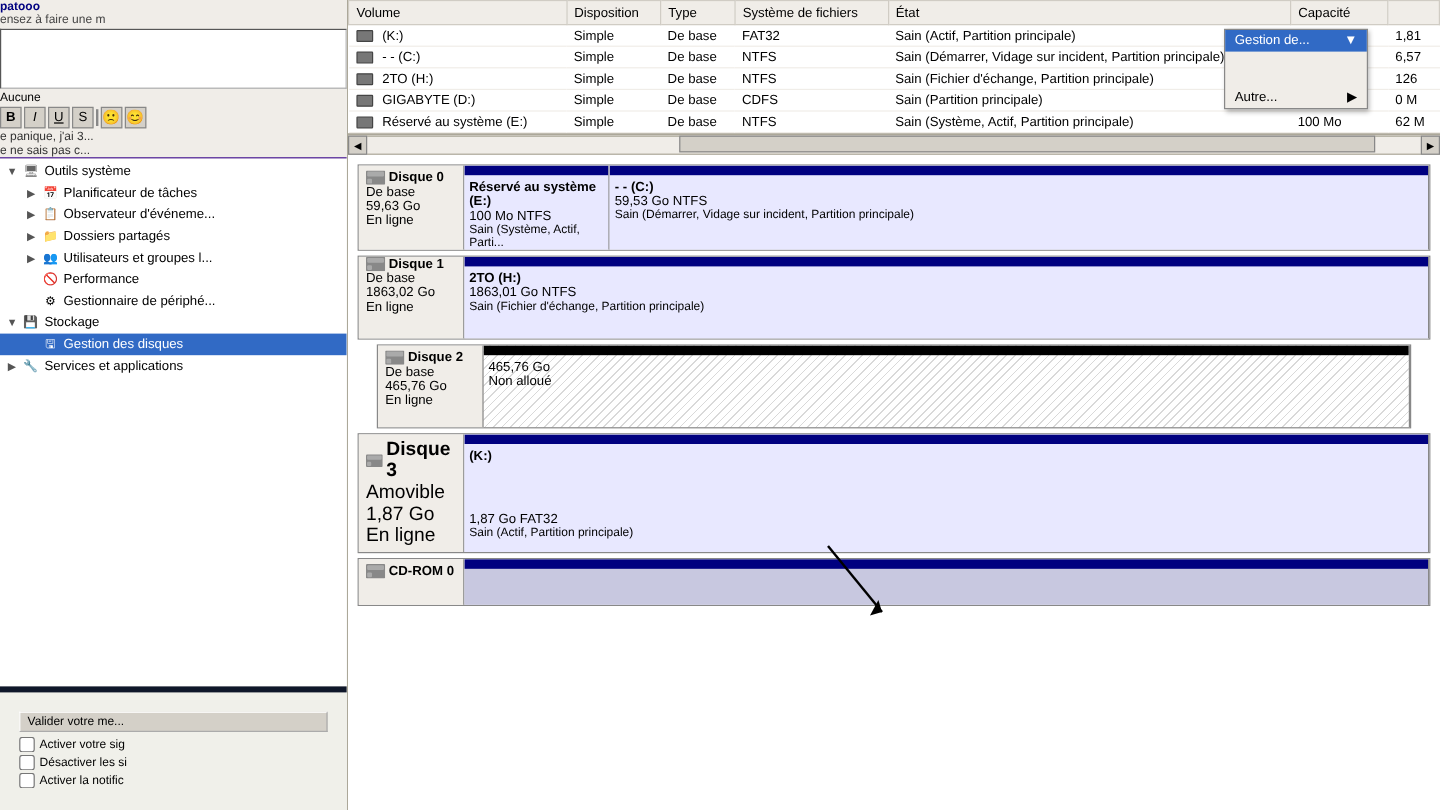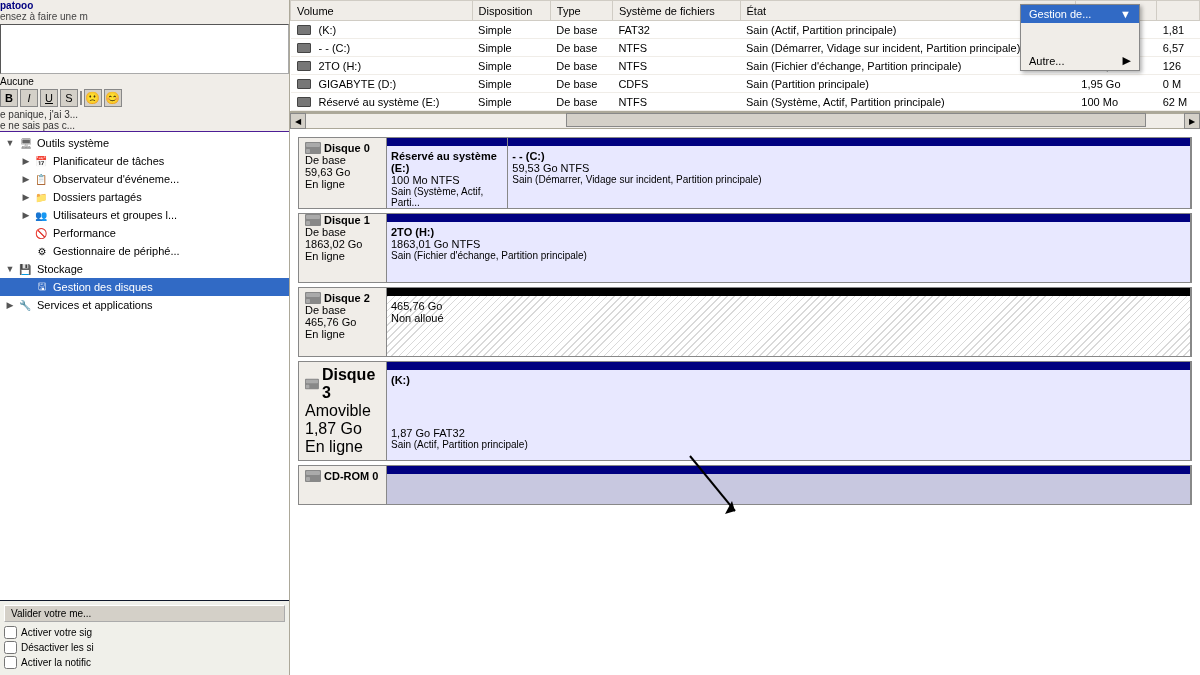--- a/index.html
+++ b/index.html
@@ -62,23 +62,23 @@
       height: 16px;
       margin-right: 3px;
       display: inline-flex;
       align-items: center;
       justify-content: center;
       font-size: 10px;
     }
 
     
     .left-bottom {
-      border-top: 1px solid #0f172a;
+      border-top: 5px solid #0f172a;
       background: #f0f0ea;
-      padding: 4px;
+      padding: 16px;
       font-size: 10px;
     }
 
     .checkbox-row {
       display: flex;
       align-items: center;
       gap: 4px;
       margin: 2px 0;
       font-size: 10px;
     }
@@ -169,21 +169,21 @@
     .disk-layout {
       flex: 1;
       overflow-y: auto;
       background: #ffffff;
       padding: 4px 0;
     }
 
     
     .context-menu {
       position: absolute;
-      top: 4px;
+      top: 24px;
       right: 60px;
       background: #f0ede8;
       border: 1px solid #888;
       box-shadow: 2px 2px 4px rgba(0,0,0,0.3);
       min-width: 120px;
       z-index: 100;
     }
 
     .context-menu-item {
       display: flex;
@@ -440,21 +440,21 @@
   </div>
         <div style="flex: 1 1 0%; display: flex; flex-direction: row;">
           <div style="flex: 100 1 0%; display: flex; flex-direction: column; position: relative; overflow: hidden; border-right: 1px solid rgb(136, 136, 136); cursor: pointer; background: rgb(232, 232, 255);">
         <div style="height:8px;background:#000080;margin-bottom:4px;"></div>
         <div style="padding:0 4px;font-weight:bold;">2TO (H:)</div>
         <div style="padding:0 4px;">1863,01 Go NTFS</div>
         <div style="padding:0 4px;font-size:10px;">Sain (Fichier d'échange, Partition principale)</div>
       </div>
         </div>
       </div>
-      <div style="display: flex; margin: 4px 8px; min-height: 70px; border: 1px solid rgb(136, 136, 136);">
+      <div style="display: flex; margin: 4px 24px; min-height: 70px; border: 1px solid rgb(136, 136, 136);">
         <div style="width: 88px; min-width: 88px; padding: 4px 6px; font-size: 11px; background: rgb(240, 237, 232); border-right: 1px solid rgb(136, 136, 136);">
     <div style="font-weight:bold;display:flex;align-items:center;gap:3px;">
       <svg width="16" height="12" viewBox="0 0 16 12">
               <rect x="0" y="0" width="16" height="12" fill="#888" rx="1"></rect>
               <rect x="1" y="1" width="14" height="4" fill="#aaa" rx="1"></rect>
               <rect x="1" y="7" width="4" height="4" fill="#aaa" rx="1"></rect>
             </svg>Disque 2
     </div>
     <div>De base</div>
     <div>465,76 Go</div>

